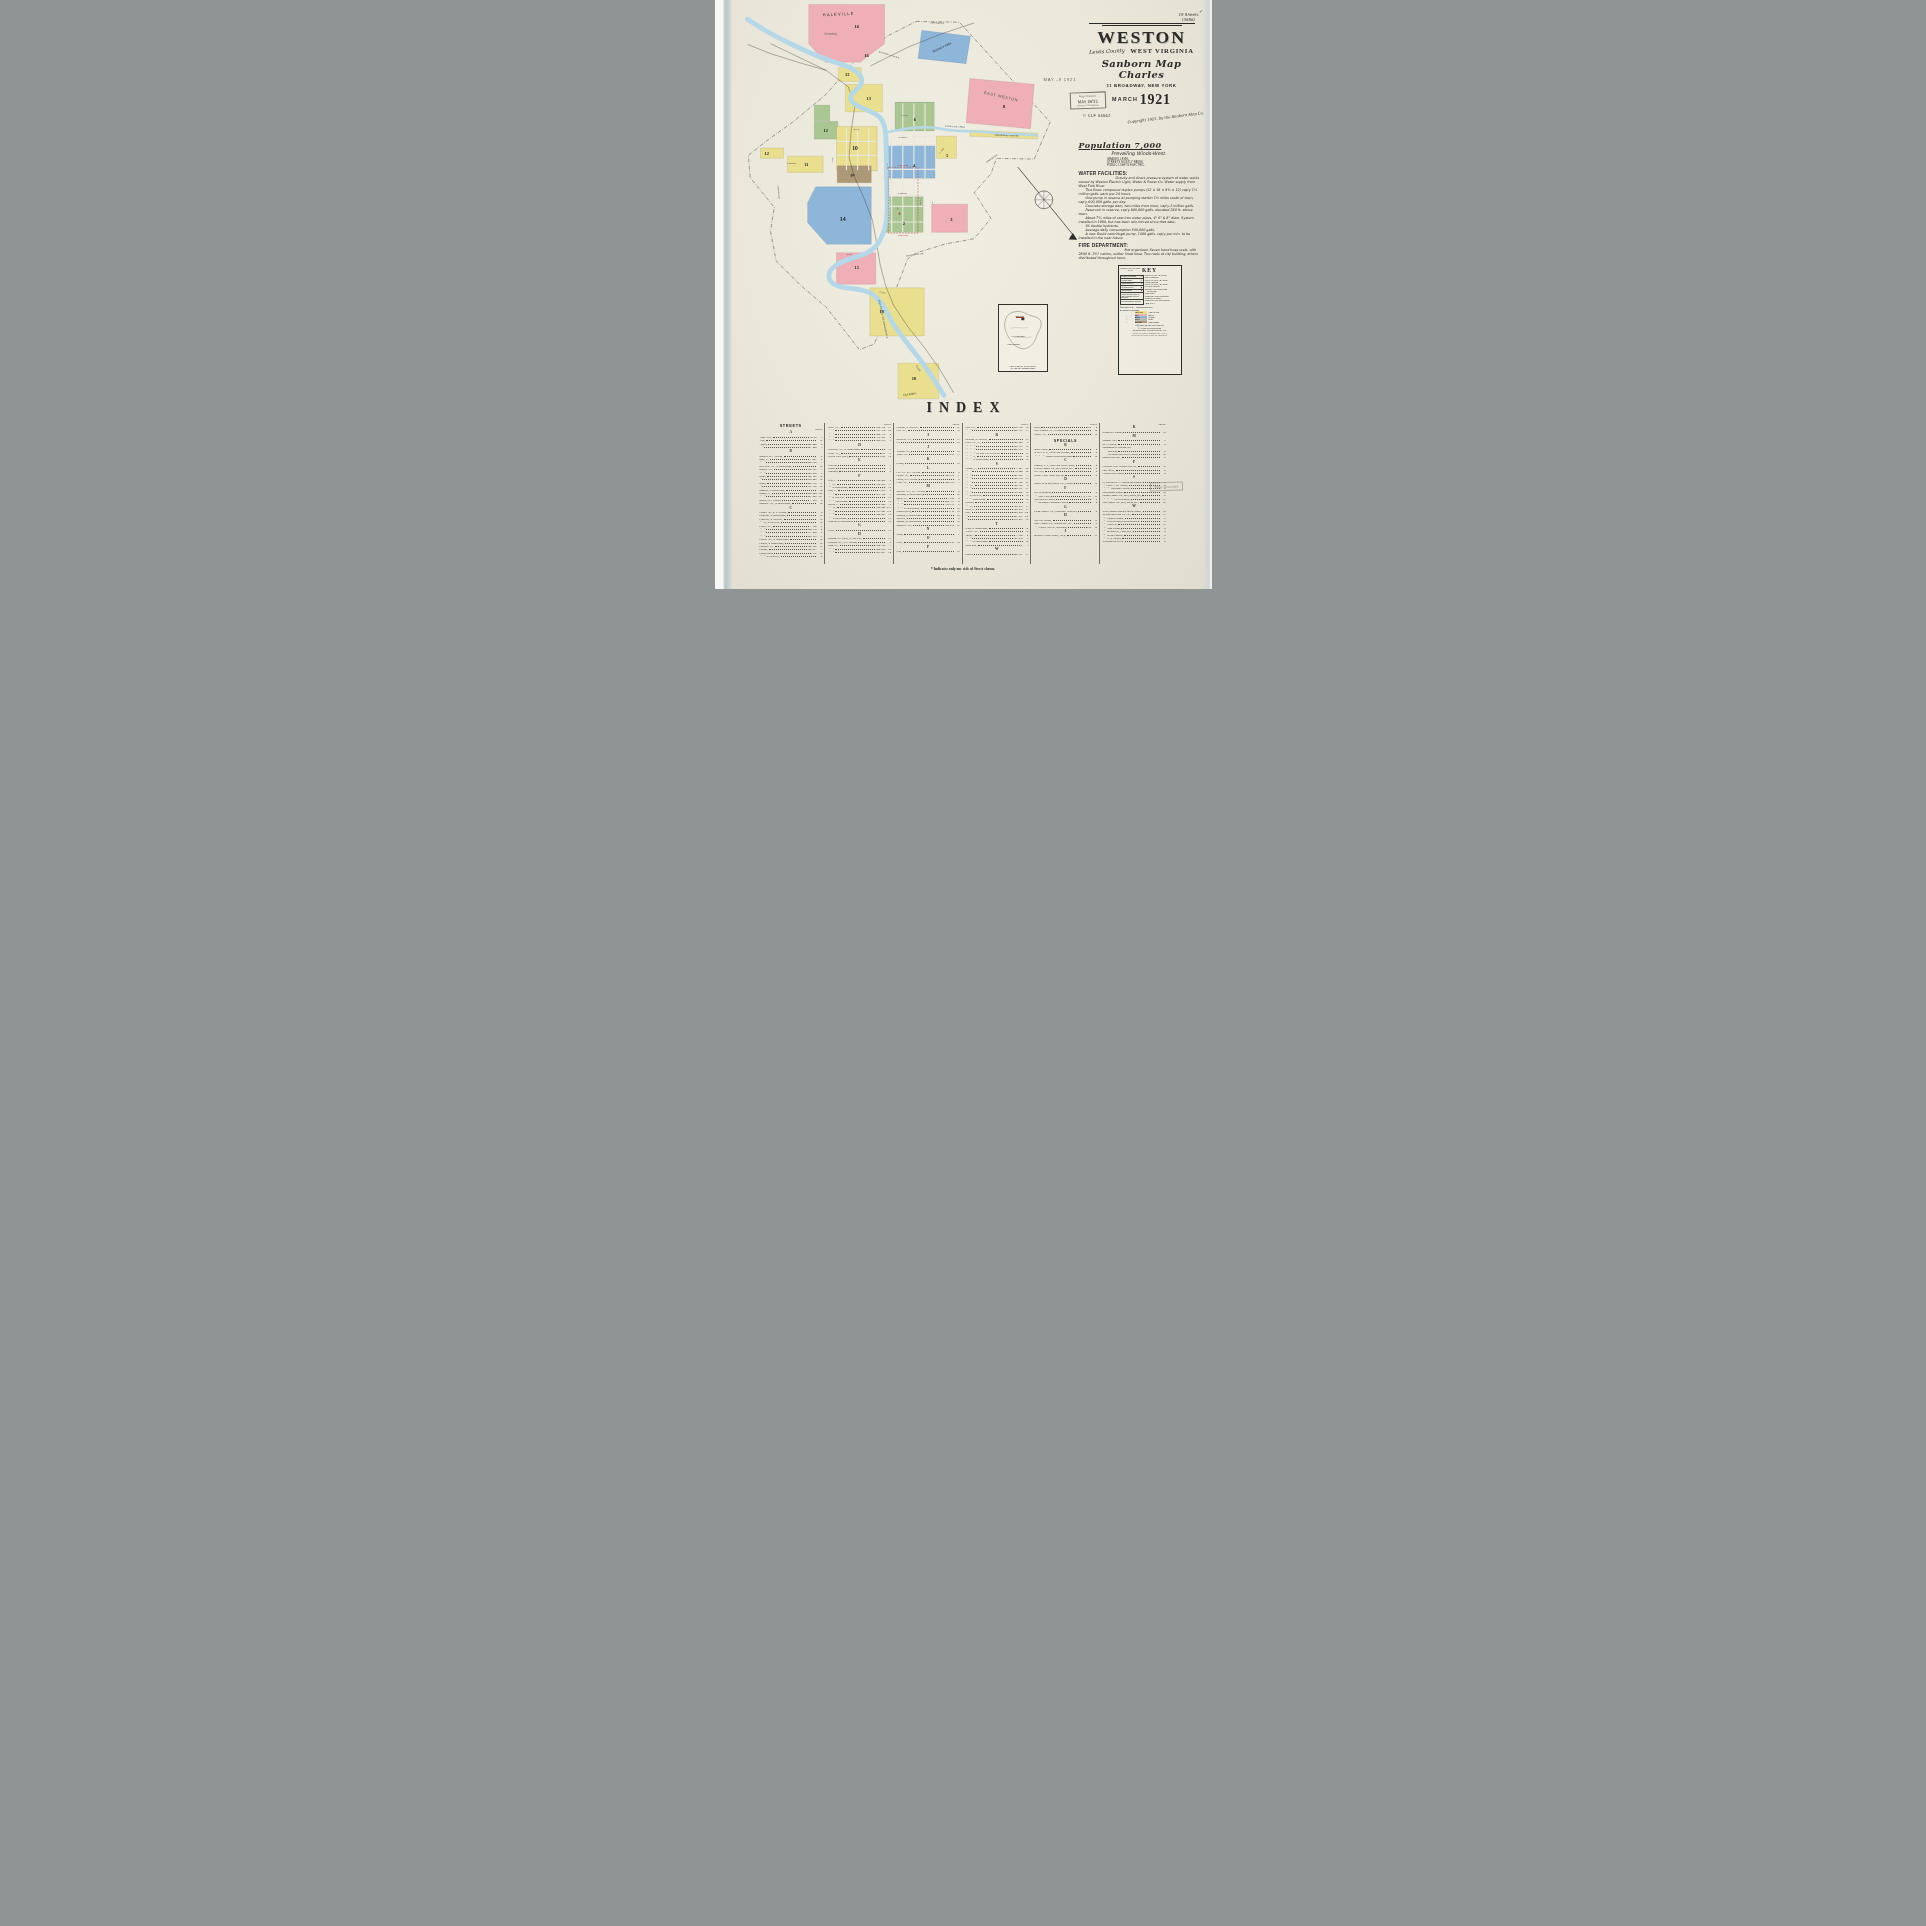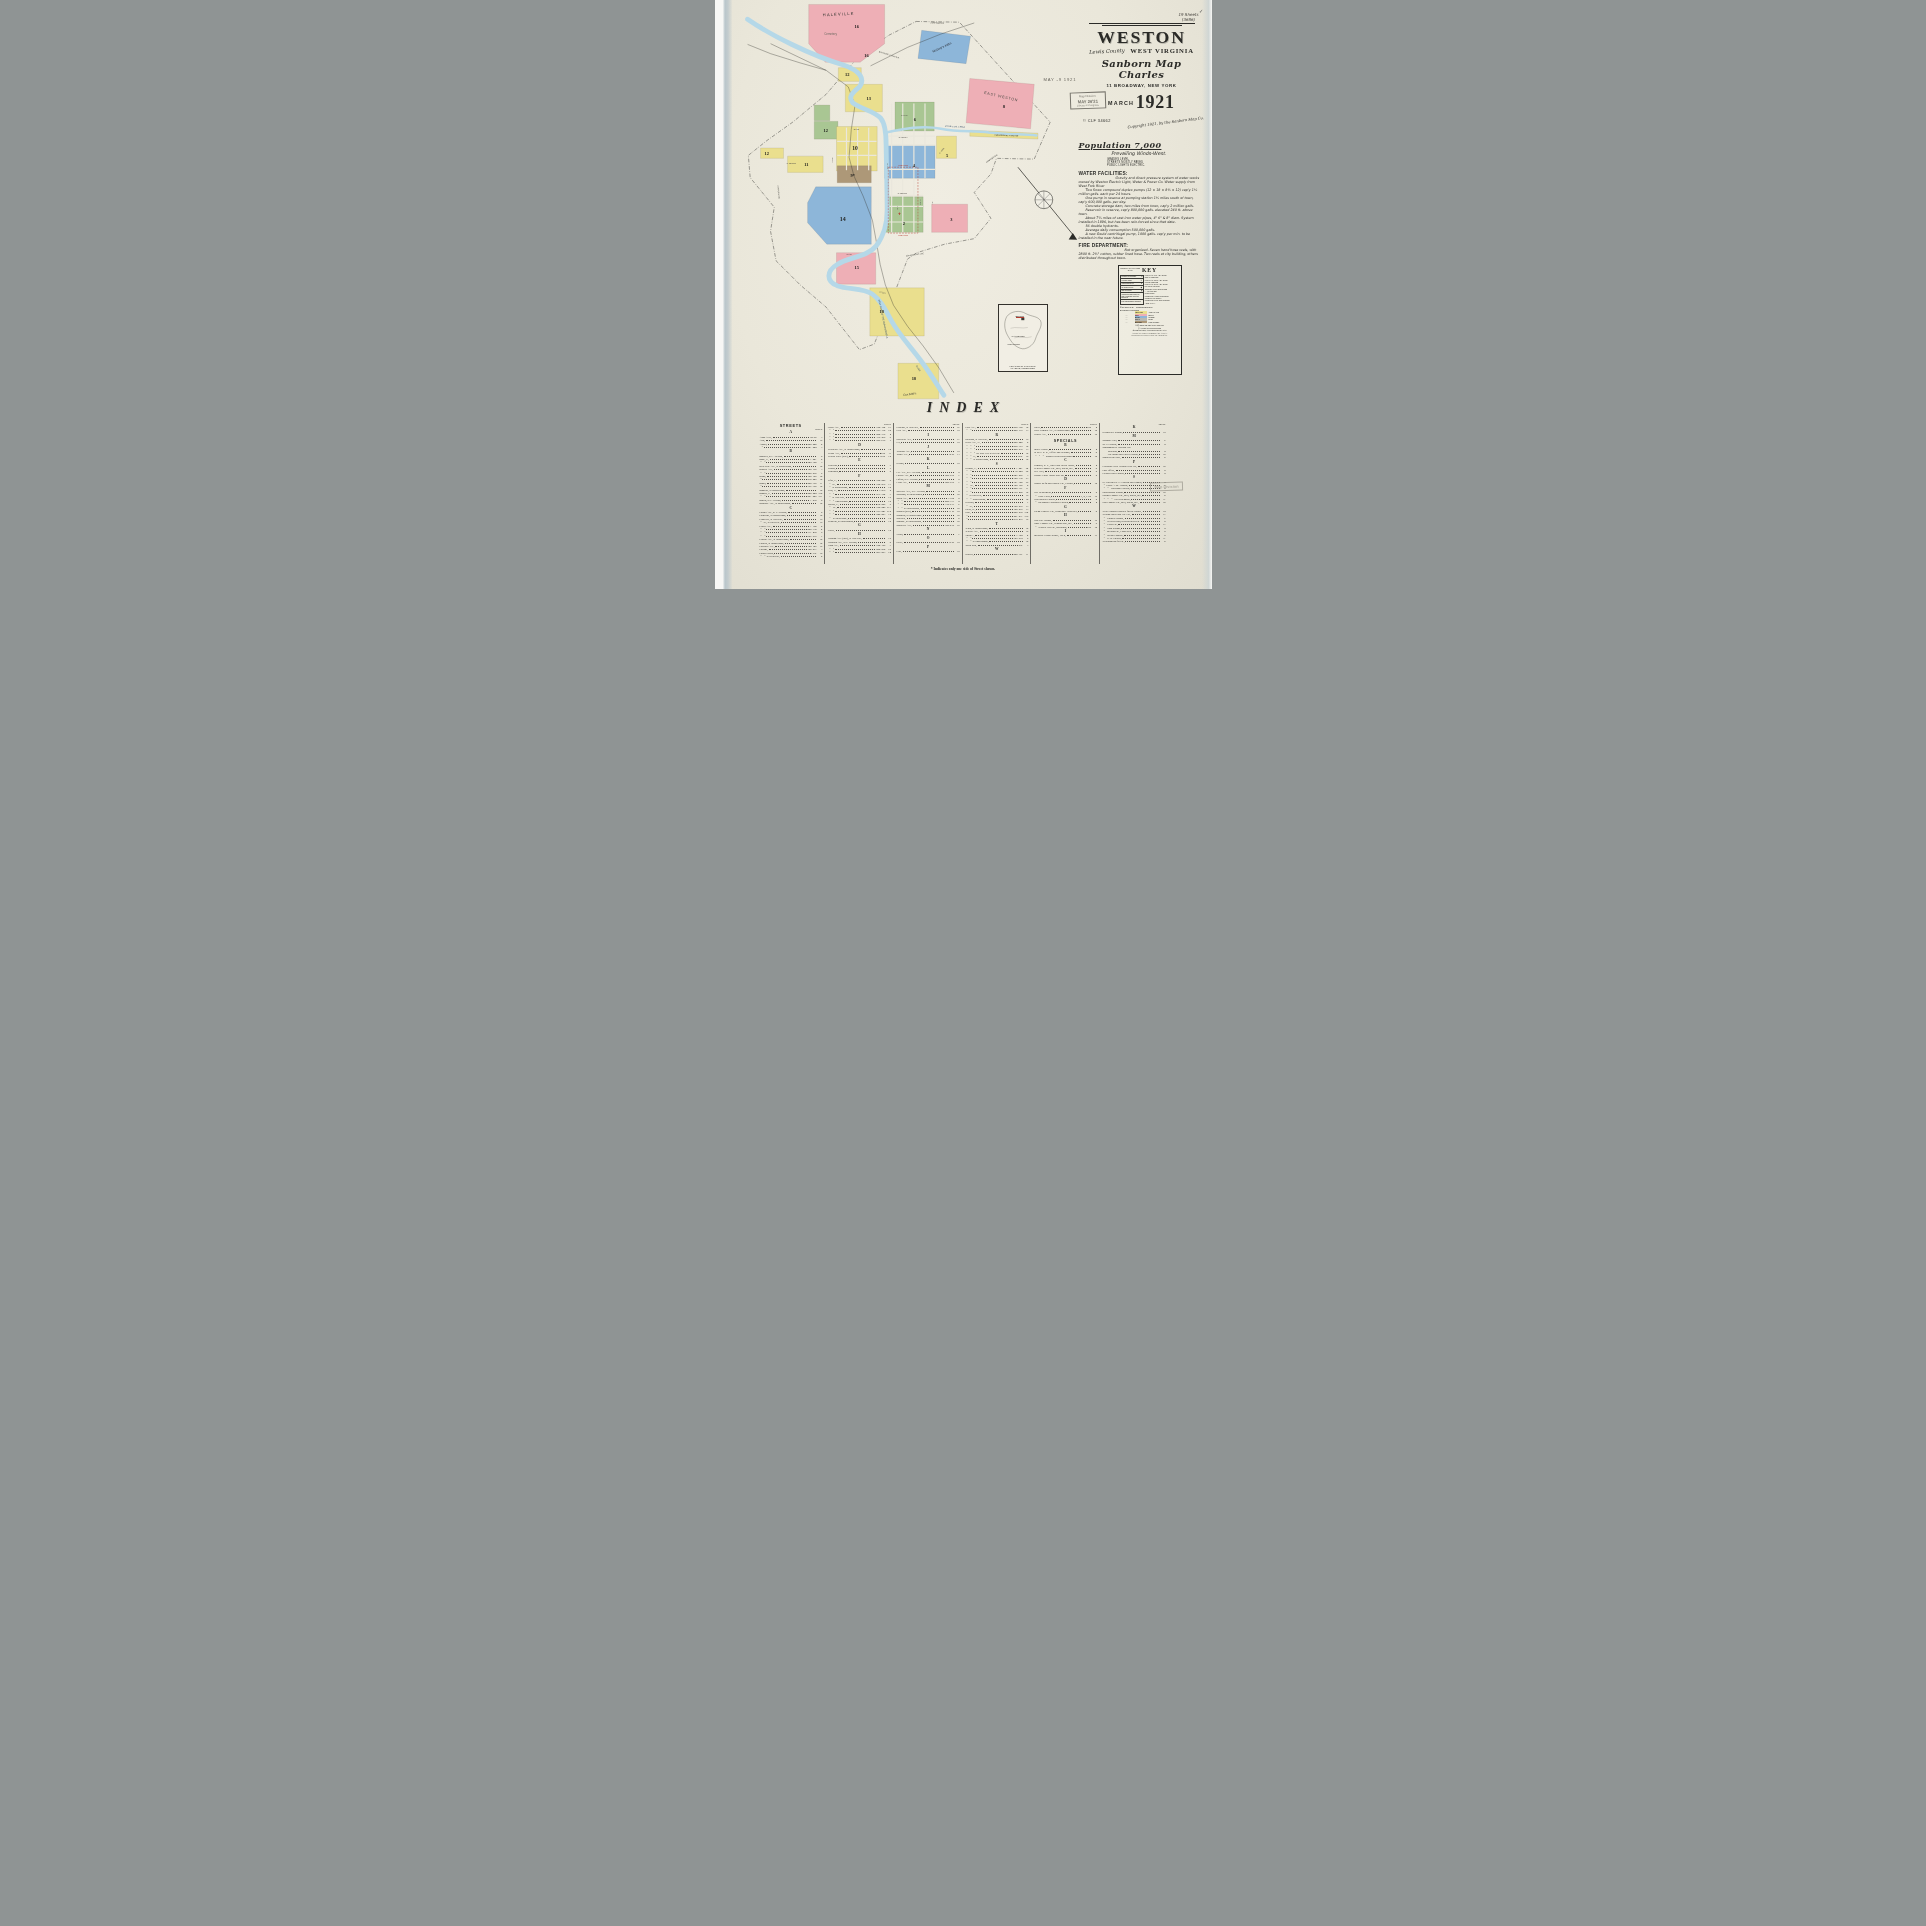--- a/index.html
+++ b/index.html
@@ -24,21 +24,21 @@
   .t-city{font-weight:bold;font-size:17.7px;line-height:18.5px;letter-spacing:1.9px;
         text-shadow:0.8px 0.8px 0 rgba(43,43,40,.25);}
   .t-sub{display:flex;justify-content:center;align-items:baseline;gap:5.4px;margin-top:0.8px;}
   .t-county{font:italic 5.2px "DejaVu Serif",serif;transform:rotate(-3deg);}
   .t-state{font-weight:bold;font-size:6.7px;letter-spacing:0.8px;}
   .t-script{font:bold italic 10px/10.8px "DejaVu Serif",serif;margin-top:4.6px;letter-spacing:0.4px;}
   .t-addr{font-family:"Liberation Sans",sans-serif;font-weight:bold;font-size:4.4px;
         letter-spacing:0.6px;margin-top:2.7px;}
   .t-date{margin-top:3.5px;}
   .t-month{font-family:"Liberation Sans",sans-serif;font-weight:bold;font-size:5.4px;letter-spacing:1.2px;vertical-align:3.1px;}
-  .t-year{font-weight:bold;font-size:18px;letter-spacing:0.8px;}
+  .t-year{font-weight:bold;font-size:14px;letter-spacing:0.8px;}
   .t-cc{position:relative;margin-top:1.5px;height:11.6px;}
   .t-clf{position:absolute;left:4.6px;top:3.9px;font:3.9px "Liberation Sans",sans-serif;letter-spacing:0.4px;}
   .t-copy{position:absolute;right:0.8px;top:1.5px;font:italic 3.7px "DejaVu Serif",serif;
         transform:rotate(-7deg);transform-origin:right;}
 
   
   .stamp-received{position:absolute;left:329px;top:77px;font:4.2px "Liberation Sans",sans-serif;
         color:#6a675f;letter-spacing:0.8px;}
   .stamp-box{position:absolute;left:355px;top:92px;width:32px;border:0.6px solid #76736b;color:#76736b;
         text-align:center;transform:rotate(-2deg);font-family:"Liberation Sans",sans-serif;padding:1.2px 0.8px;background:rgba(255,255,255,.1);}
@@ -85,21 +85,21 @@
   .inset .town{position:absolute;font:1.8px "Liberation Sans",sans-serif;color:#33312c;letter-spacing:0.1px;}
   .inset .tw{left:17px;top:10px;border-bottom:0.4px solid #b33a2e;font-weight:bold;}
   .inset .tc{left:13px;top:30px;}
   .inset .th{left:8.5px;top:38px;}
   .inset .cap{position:absolute;left:0;right:0;bottom:1.2px;text-align:center;
        font:1.9px/2.5px "Liberation Sans",sans-serif;letter-spacing:0.1px;}
 
   
   .index-title{position:absolute;top:400px;left:0;right:0;text-align:center;
        font-weight:bold;font-size:14px;letter-spacing:7px;text-indent:7px;
-       text-shadow:0.6px 0.6px 0 rgba(43,43,40,.2);font-style:italic;}
+       text-shadow:0.6px 0.6px 0 rgba(43,43,40,.2);}
   .index-columns{position:absolute;left:42px;top:423px;width:411px;height:141px;display:flex;}
   .index-column{flex:1;padding:0 1.9px 0 2.7px;border-left:0.4px solid #6f6d66;min-width:0;}
   .index-column:first-child{border-left:none;}
   .col-head{text-align:center;font:bold 3.9px "Liberation Sans",sans-serif;letter-spacing:0.6px;}
   .sheet-lab{text-align:right;font:bold 1.8px "Liberation Serif",serif;letter-spacing:0.2px;margin:0.4px 0;}
   .sec-letter{text-align:center;font-weight:bold;font-size:3.5px;line-height:3.9px;margin:1px 0 0.4px;}
   .specials{text-align:center;font:bold 3.7px "Liberation Sans",sans-serif;letter-spacing:0.6px;margin:2.7px 0 0.8px;}
   .ie{display:flex;align-items:baseline;font-size:2.6px;line-height:3.4px;}
   .ie .nm{white-space:pre;}
   .ie .ld{flex:1;border-bottom:0.4px dotted #55524c;margin:0 0.8px 0.6px;min-width:1.2px;}

